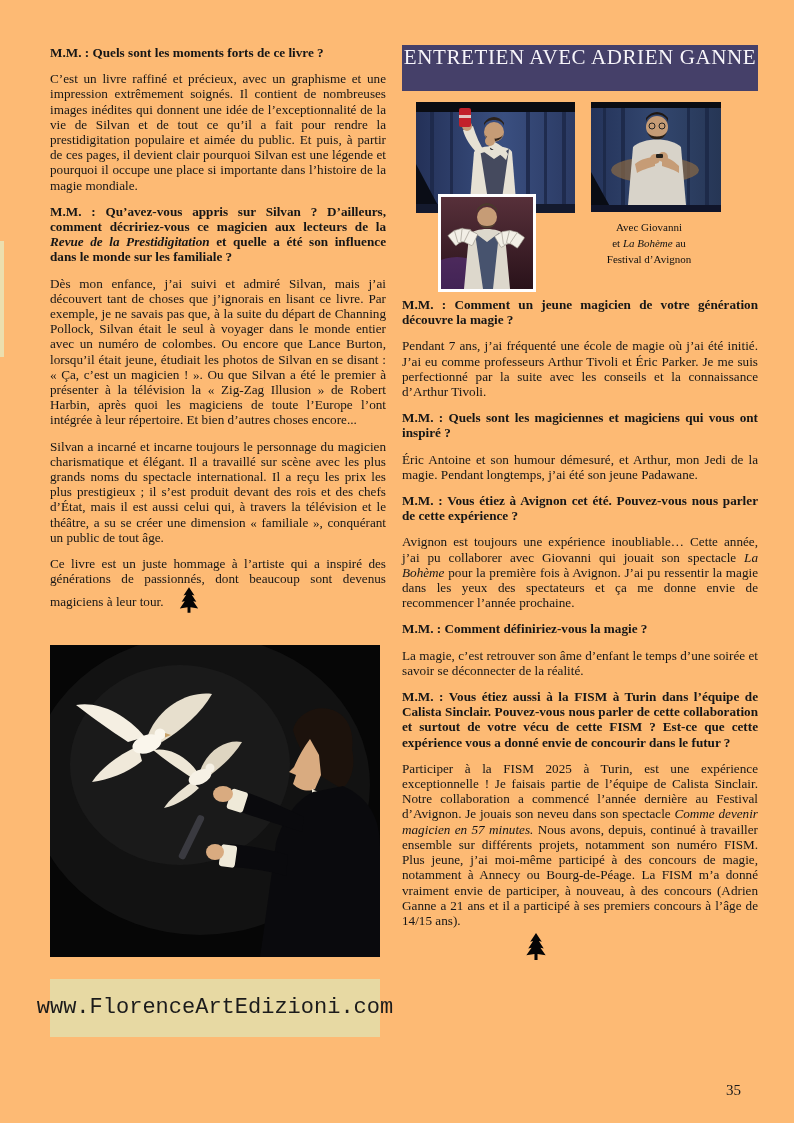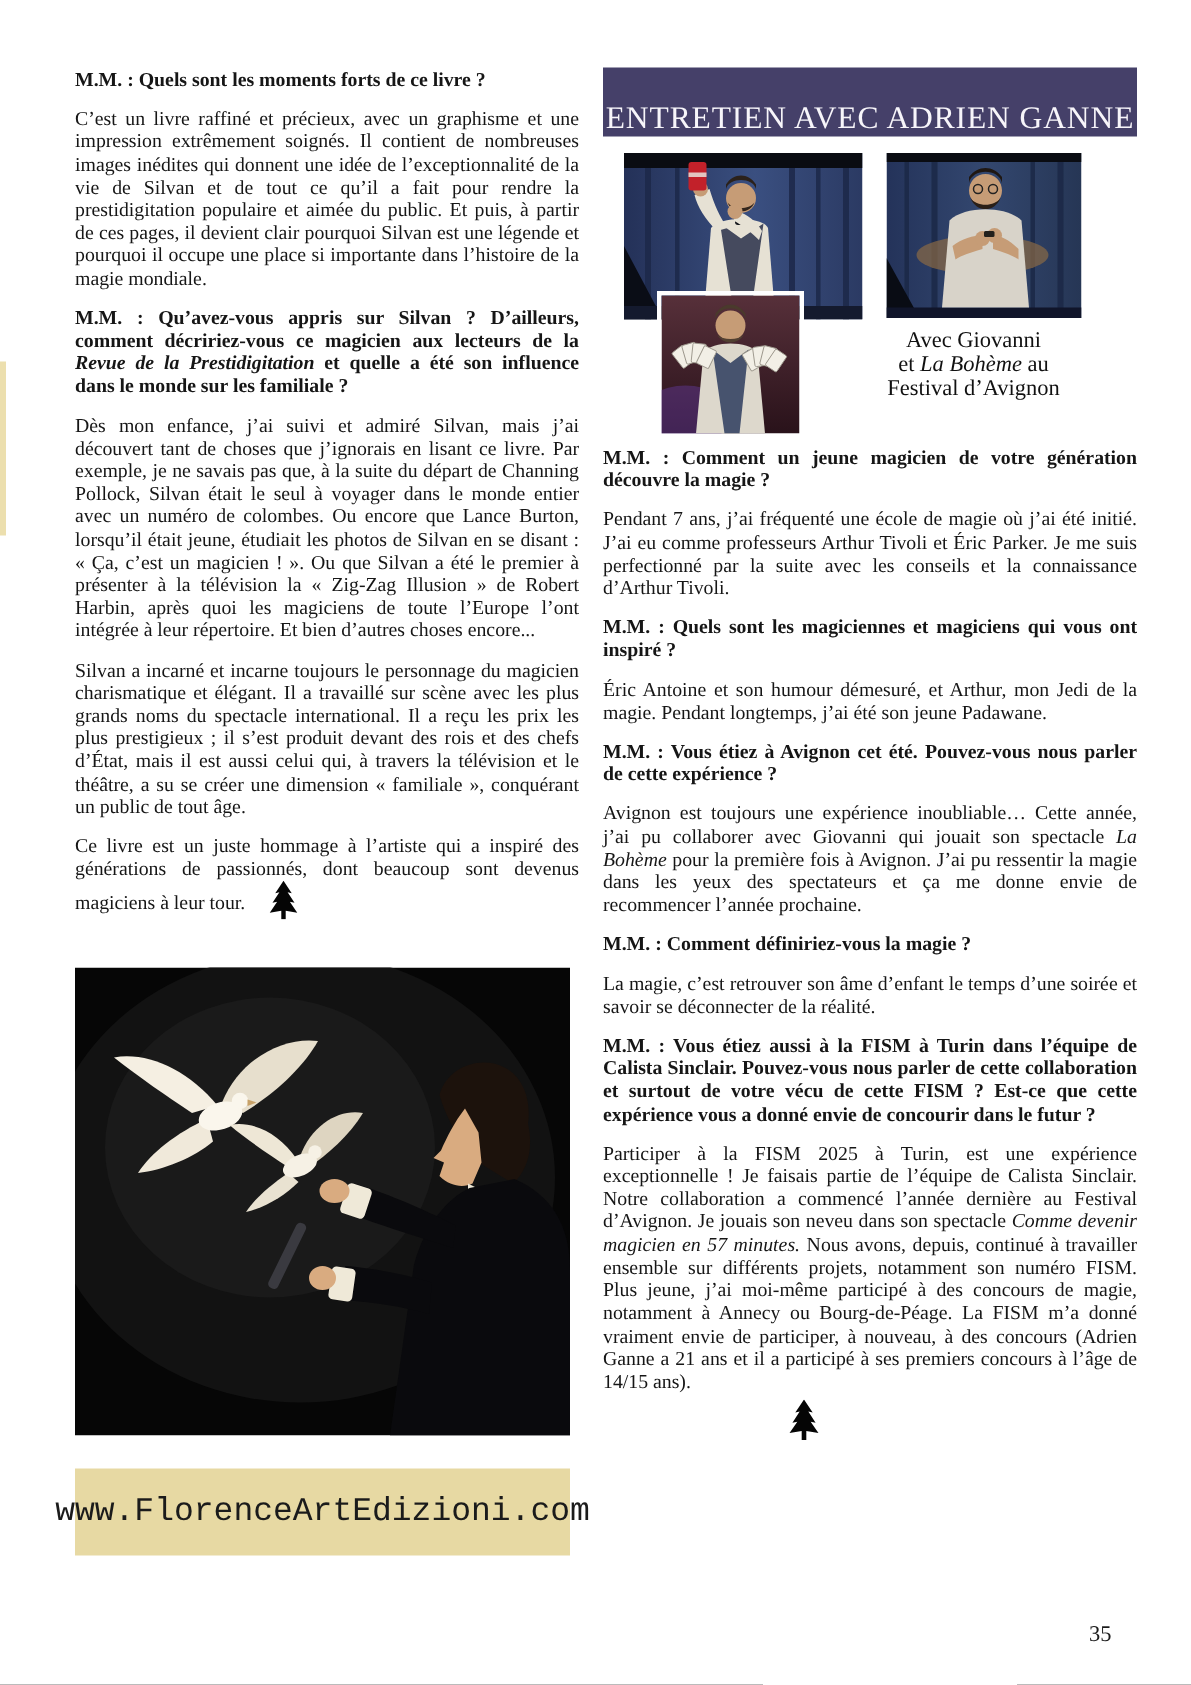--- a/index.html
+++ b/index.html
@@ -1,49 +1,49 @@
 <!DOCTYPE html>
 <html><head>
 <meta charset="utf-8">
 <style>
   html,body { margin:0; padding:0; background:#888; }
   .page {
     position:relative; width:794px; height:1123px; margin:0 auto;
-    background:#ffffff; overflow:hidden;
+    background:#fdba74; overflow:hidden;
     font-family:"Liberation Serif", serif; color:#161616;
   }
   .accent-strip { position:absolute; left:0; top:241px; width:4px; height:116px; background:#ecdfae; }
 
   .col { position:absolute; top:45px; }
   .col-left  { left:50px;  width:336px; }
   .col-right { left:402px; width:356px; }
 
   p { margin:0 0 11px 0; font-size:13.2px; line-height:15.2px; text-align:justify; }
   p.q { font-weight:bold; }
   .it { font-style:italic; }
 
   .tree-inline { vertical-align:-7px; margin-left:14px; }
   .tree-block  { display:block; margin:-6px 0 0 122px; }
 
   
   .header-bar {
-    height:46px; background:#454069; display:flex; align-items:flex-end; justify-content:center;
+    height:46px; background:#454069; display:flex; align-items:flex-start; justify-content:center;
     margin-bottom:9px;
   }
   .header-bar span { color:#f7f5fa; font-size:21px; letter-spacing:0.6px; }
 
   
   .collage { position:relative; height:192px; margin-bottom:5px; }
   .ph { position:absolute; display:block; }
   .ph-1 { left:14px;  top:2px;  width:159px; height:111px; }
   .ph-2 { left:189px; top:2px;  width:130px; height:110px; }
   .ph-3 { left:36px;  top:94px; width:98px;  height:98px; border:3px solid #fff; box-sizing:border-box; }
   .collage-caption {
     position:absolute; left:158px; top:120px; width:178px; text-align:center;
-    font-size:15px; line-height:15.8px; color:#111;
+    font-size:11px; line-height:15.8px; color:#111;
   }
   .collage-caption span { display:block; }
   .collage-caption .inlineparts span { display:inline; }
 
   
   .big-photo { display:block; margin-top:32px; width:330px; height:312px; }
   .url-box {
     margin-top:22px; width:330px; height:58px; background:#e7d9a3;
     display:flex; align-items:center; justify-content:center;font-family:Liberation Mono, monospace;
   }

